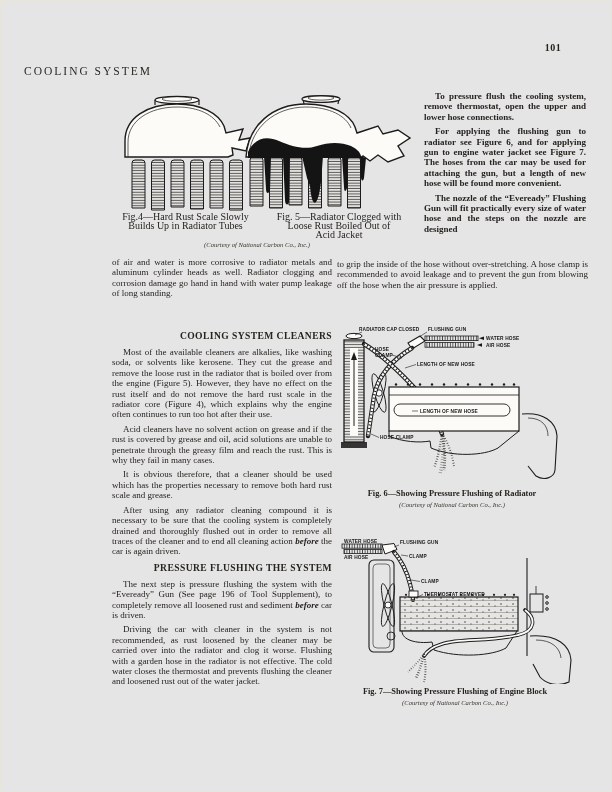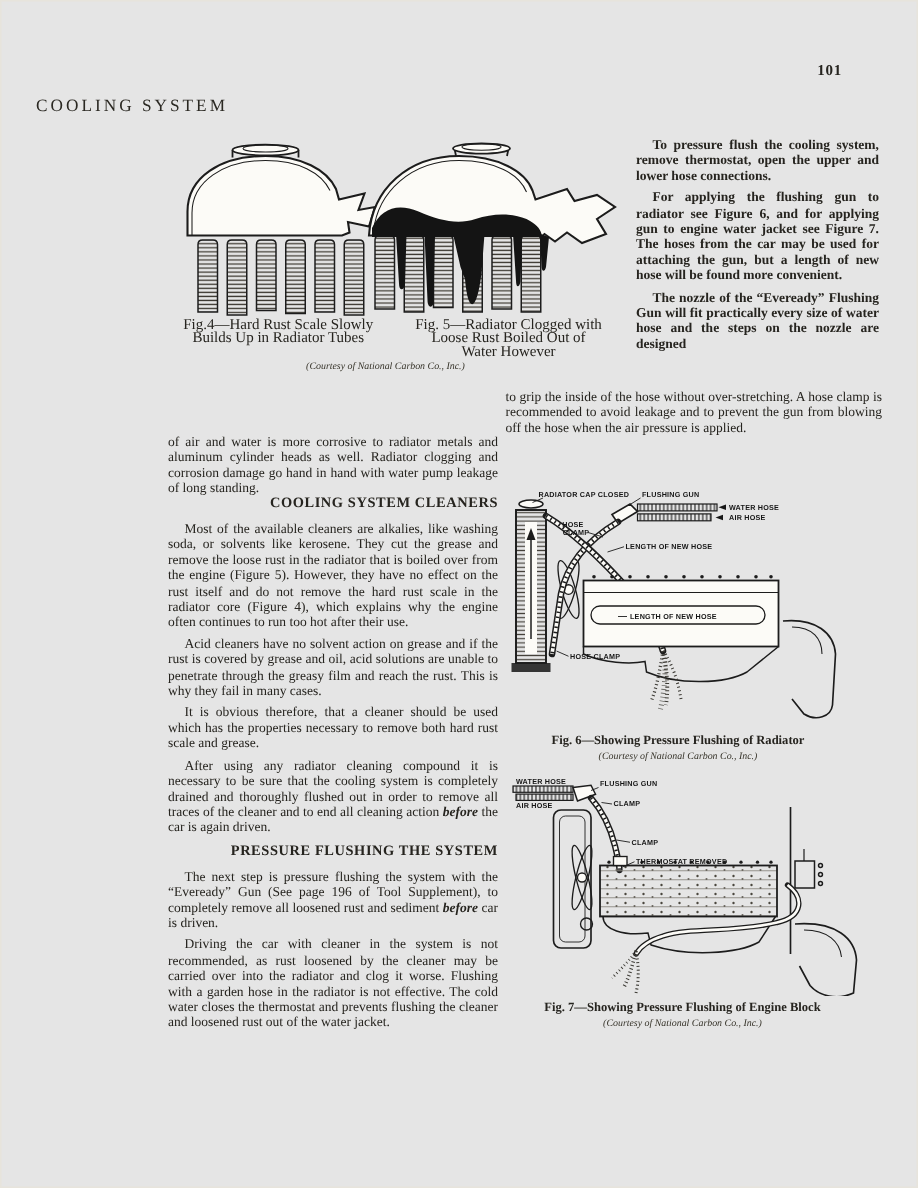--- a/index.html
+++ b/index.html
@@ -90,31 +90,31 @@
     </g>
   </svg>
 
   <div class="figcap" style="left:108px;top:213px;width:155px;">
     <div>Fig.4—Hard Rust Scale Slowly</div>
     <div>Builds Up in Radiator Tubes</div>
   </div>
   <div class="figcap" style="left:258px;top:213px;width:162px;">
     <div>Fig. 5—Radiator Clogged with</div>
     <div>Loose Rust Boiled Out of</div>
-    <div>Water However</div>
+    <div>Acid Jacket</div>
   </div>
   <div class="courtesy" style="left:147px;top:241px;width:220px;">(Courtesy of National Carbon Co., Inc.)</div>
 
   <div class="col rt-size" style="left:424px;top:91px;width:162px;font-weight:bold;">
     <p>To pressure flush the cooling system, remove thermostat, open the upper and lower hose connections.</p>
     <p>For applying the flushing gun to radiator see Figure 6, and for applying gun to engine water jacket see Figure 7.  The hoses from the car may be used for attaching the gun, but a length of new hose will be found more convenient.</p>
     <p>The nozzle of the “Eveready” Flushing Gun will fit practically every size of water hose and the steps on the nozzle are designed</p>
   </div>
 
-  <div class="col body-size" style="left:112px;top:257px;width:220px;margin-top:32px;">
+  <div class="col body-size" style="left:112px;top:257px;width:220px;">
     <p class="noindent">of air and water is more corrosive to radiator metals and aluminum cylinder heads as well.  Radiator clogging and corrosion damage go hand in hand with water pump leakage of long standing.</p>
   </div>
   <div class="col body-size" style="left:337px;top:259px;width:251px;">
     <p class="noindent">to grip the inside of the hose without over-stretching.  A hose clamp is recommended to avoid leakage and to prevent the gun from blowing off the hose when the air pressure is applied.</p>
   </div>
 
   <div class="col body-size" style="left:112px;top:328px;width:220px;">
     <h3 class="sechead">COOLING SYSTEM CLEANERS</h3>
     <p>Most of the available cleaners are alkalies, like washing soda, or solvents like kerosene.  They cut the grease and remove the loose rust in the radiator that is boiled over from the engine (Figure 5).  However, they have no effect on the rust itself and do not remove the hard rust scale in the radiator core (Figure 4), which explains why the engine often continues to run too hot after their use.</p>
     <p>Acid cleaners have no solvent action on grease and if the rust is covered by grease and oil, acid solutions are unable to penetrate through the greasy film and reach the rust.  This is why they fail in many cases.</p>
@@ -218,21 +218,21 @@
         <text class="lbl" x="88" y="94.5">LENGTH OF NEW HOSE</text>
         <path class="ln" d="M80,93 L86,93" stroke-width=".6"></path>
         <text class="lbl" x="48" y="121">HOSE CLAMP</text>
         <path class="ln" d="M47,119.5 L39,116" stroke-width=".6"></path>
       </g>
     </svg>
     <div class="figcap2" style="width:240px;">Fig. 6—Showing Pressure Flushing of Radiator</div>
     <div class="courtesy2" style="width:240px;">(Courtesy of National Carbon Co., Inc.)</div>
   </div>
 
-  <div class="figblock" style="left:330px;top:516px;width:268px;">
+  <div class="figblock" style="left:330px;top:536px;width:268px;">
     <svg width="268" height="148" viewBox="0 0 268 148">
       <defs>
         <pattern id="flow" width="12" height="6" patternUnits="userSpaceOnUse">
           <path d="M0,4.5 H12" stroke="#8d8a82" stroke-width=".6"></path>
           <circle cx="3" cy="2" r=".8" fill="#4a463e"></circle>
           <circle cx="9" cy="4" r=".7" fill="#66625a"></circle>
         </pattern>
       </defs>
 
       <g>

